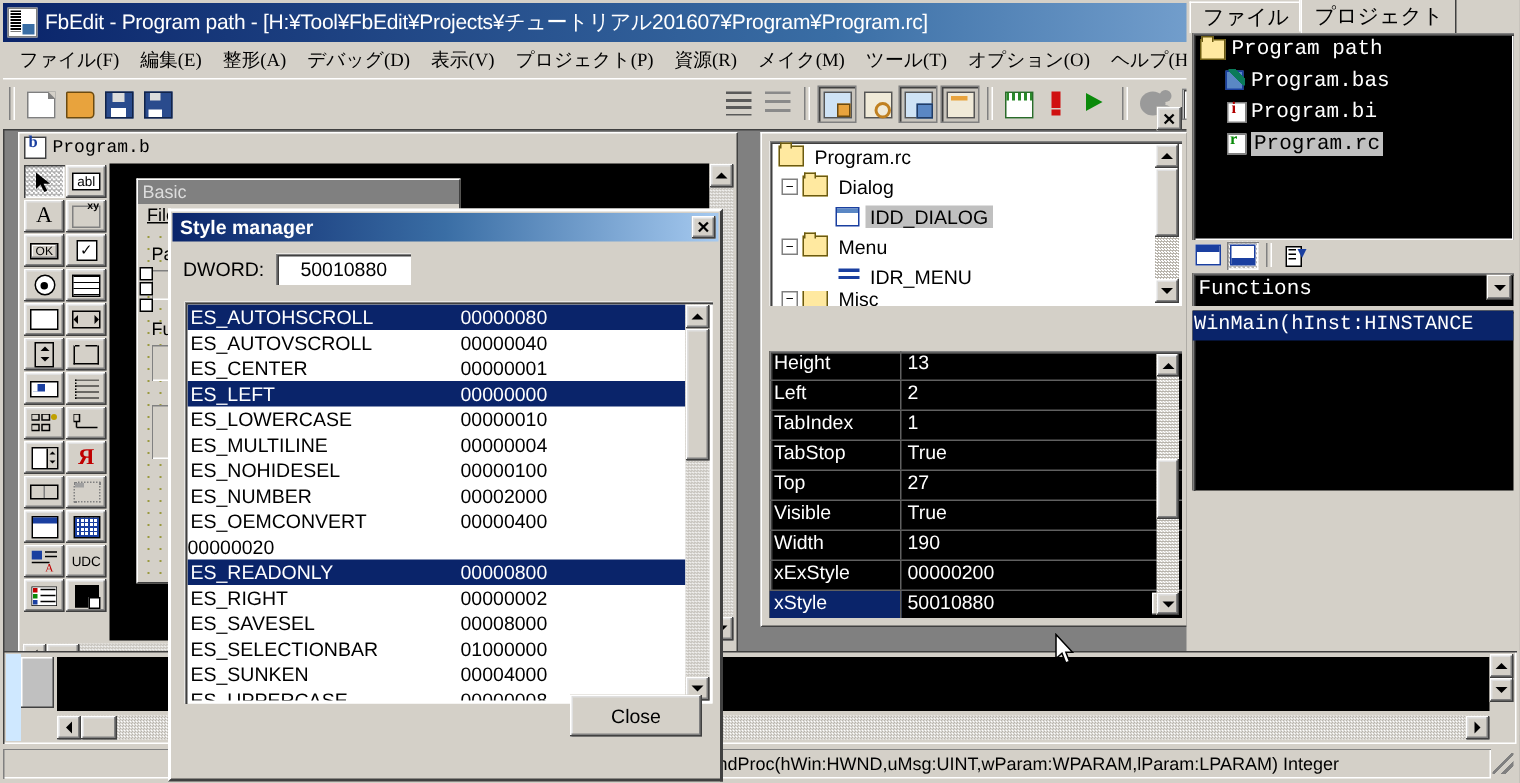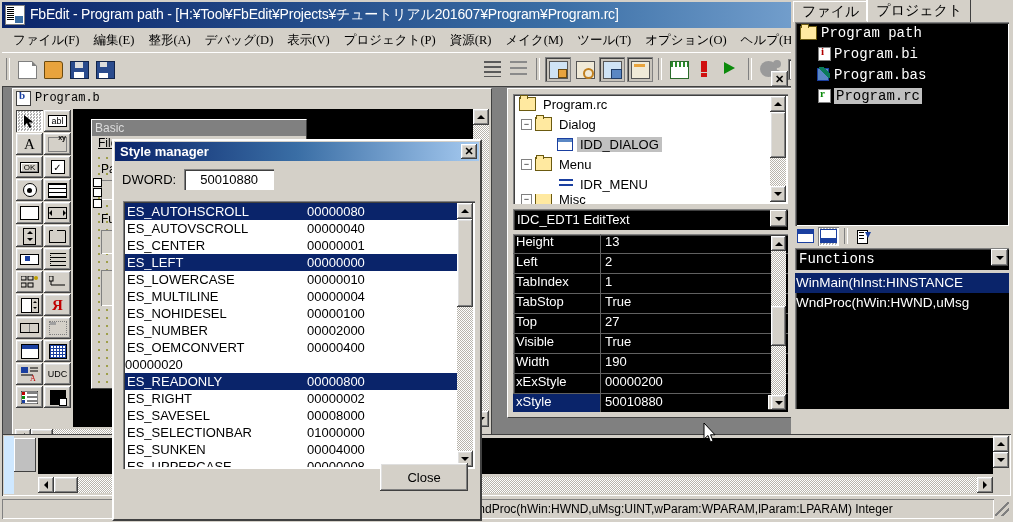--- a/index.html
+++ b/index.html
@@ -325,21 +325,21 @@
   .tabs { display:flex; align-items:flex-end; height:22px; padding-left:2px; }
   .tab {
     height:20px; padding:0 8px; background:#d4d0c8; font-size:14px;
     display:flex;align-items:center;
     border-top:1px solid #fff; border-left:1px solid #fff; border-right:1px solid #404040;
     margin-right:-1px;
   }
   .tab.active { height:22px; background:#d4d0c8; font-weight:normal; z-index:2;
     box-shadow: -1px -1px 0 #fff; }
   .tree-black {
-    margin:0 4px; height:204px; background:#000;
+    margin:0 4px; height:138px; background:#000;
     box-shadow: inset 1px 1px 0 #808080, inset 2px 2px 0 #404040, inset -1px -1px 0 #fff;
     overflow:hidden; position:relative;
   }
   .ptr-row { display:flex; align-items:center; height:21px; font-size:14px; color:#fff;
              font-family:"Liberation Mono", monospace; white-space:nowrap;}
   .ptr-row .nm.sel { background:#c0c0c0; color:#000; padding:0 2px;}
   .ficon { width:13px;height:13px;margin-right:4px; flex:0 0 auto; position:relative;}
   .ficon.bas { }
   .ficon.bas::before{content:"";position:absolute;left:0;top:0;width:10px;height:11px;background:#5a87c4;border:1px solid #1a3fa0;}
   .ficon.bas::after{content:"";position:absolute;left:2px;top:-1px;width:11px;height:11px;
@@ -365,23 +365,23 @@
     border-width:6px 3px 0 3px;border-color:#1a3fa0 transparent transparent transparent;}
 
   .fn-combo {
     margin:2px 4px 0 4px; height:22px; background:#000; color:#fff;
     box-shadow: inset 1px 1px 0 #808080, inset 2px 2px 0 #404040;
     display:flex; align-items:center; font-size:14px; position:relative;
     font-family:"Liberation Mono", monospace;
   }
   .fn-combo > span { padding-left:4px; }
   .fn-list {
-    margin:3px 4px 0 4px; height:136px; background:#000;
+    margin:3px 4px 0 4px; height:120px; background:#000;
     box-shadow: inset 1px 1px 0 #808080, inset 2px 2px 0 #404040;
-    overflow:hidden; font-family:Liberation Sans, sans-serif; font-size:13.5px;
+    overflow:hidden; font-family:Liberation Mono, monospace; font-size:13.5px;
   }
   .fn-item { height:20px; line-height:20px; color:#fff; white-space:nowrap; padding-left:1px;}
   .fn-item.sel { background:#0a246a; }
 
   
   .outwin {
     position:absolute; left:2px; bottom:26px; right:2px; height:62px;
     background:#d4d0c8;
     box-shadow: inset 1px 1px 0 #404040, inset -1px -1px 0 #fff;
     box-sizing:border-box;
@@ -727,26 +727,20 @@
               <i class="arr-up"></i>
             </div>
           <div class="sb-thumb" style="width:16px;height:46px"></div>
           <div style="flex:1"></div>
           <div class="sb-btn">
               <i class="arr-dn"></i>
             </div>
         </div>
       </div>
 
-      <div class="res-combo">
-        <span>IDC_EDT1 EditText</span>
-        <div class="combo-arrow-box">
-            <i class="arr-dn"></i>
-          </div>
-      </div>
 
       <div class="props">
         <div class="pr-row">
             <div class="pr-k">Height</div>
             <div class="pr-v">13</div>
           </div>
         <div class="pr-row">
             <div class="pr-k">Left</div>
             <div class="pr-v">2</div>
           </div>
@@ -893,26 +887,26 @@
       <div class="tab">ファイル</div>
       <div class="tab active">プロジェクト</div>
     </div>
 
     <div class="tree-black">
       <div class="ptr-row" style="padding-left:5px">
         <div class="folder"></div>
         <span class="nm">Program path</span>
       </div>
       <div class="ptr-row" style="padding-left:22px">
+        <div class="ficon bas"></div>
+        <span class="nm">Program.bas</span>
+      </div>
+      <div class="ptr-row" style="padding-left:22px">
         <div class="ficon bi"></div>
         <span class="nm">Program.bi</span>
-      </div>
-      <div class="ptr-row" style="padding-left:22px">
-        <div class="ficon bas"></div>
-        <span class="nm">Program.bas</span>
       </div>
       <div class="ptr-row" style="padding-left:22px">
         <div class="ficon rc"></div>
         <span class="nm sel">Program.rc</span>
       </div>
     </div>
 
     <div class="pbar">
       <div class="pbtn">
           <span class="winico"></span>
@@ -930,21 +924,20 @@
 
     <div class="fn-combo">
       <span>Functions</span>
       <div class="combo-arrow-box">
           <i class="arr-dn"></i>
         </div>
     </div>
 
     <div class="fn-list">
       <div class="fn-item sel">WinMain(hInst:HINSTANCE</div>
-      <div class="fn-item">WndProc(hWin:HWND,uMsg</div>
     </div>
   </div>
 
   <div class="outwin">
     <div class="out-left">
       <div class="out-lt-thumb"></div>
     </div>
     <div class="out-black"></div>
     <div class="out-hs">
       <div class="sb-btn">

